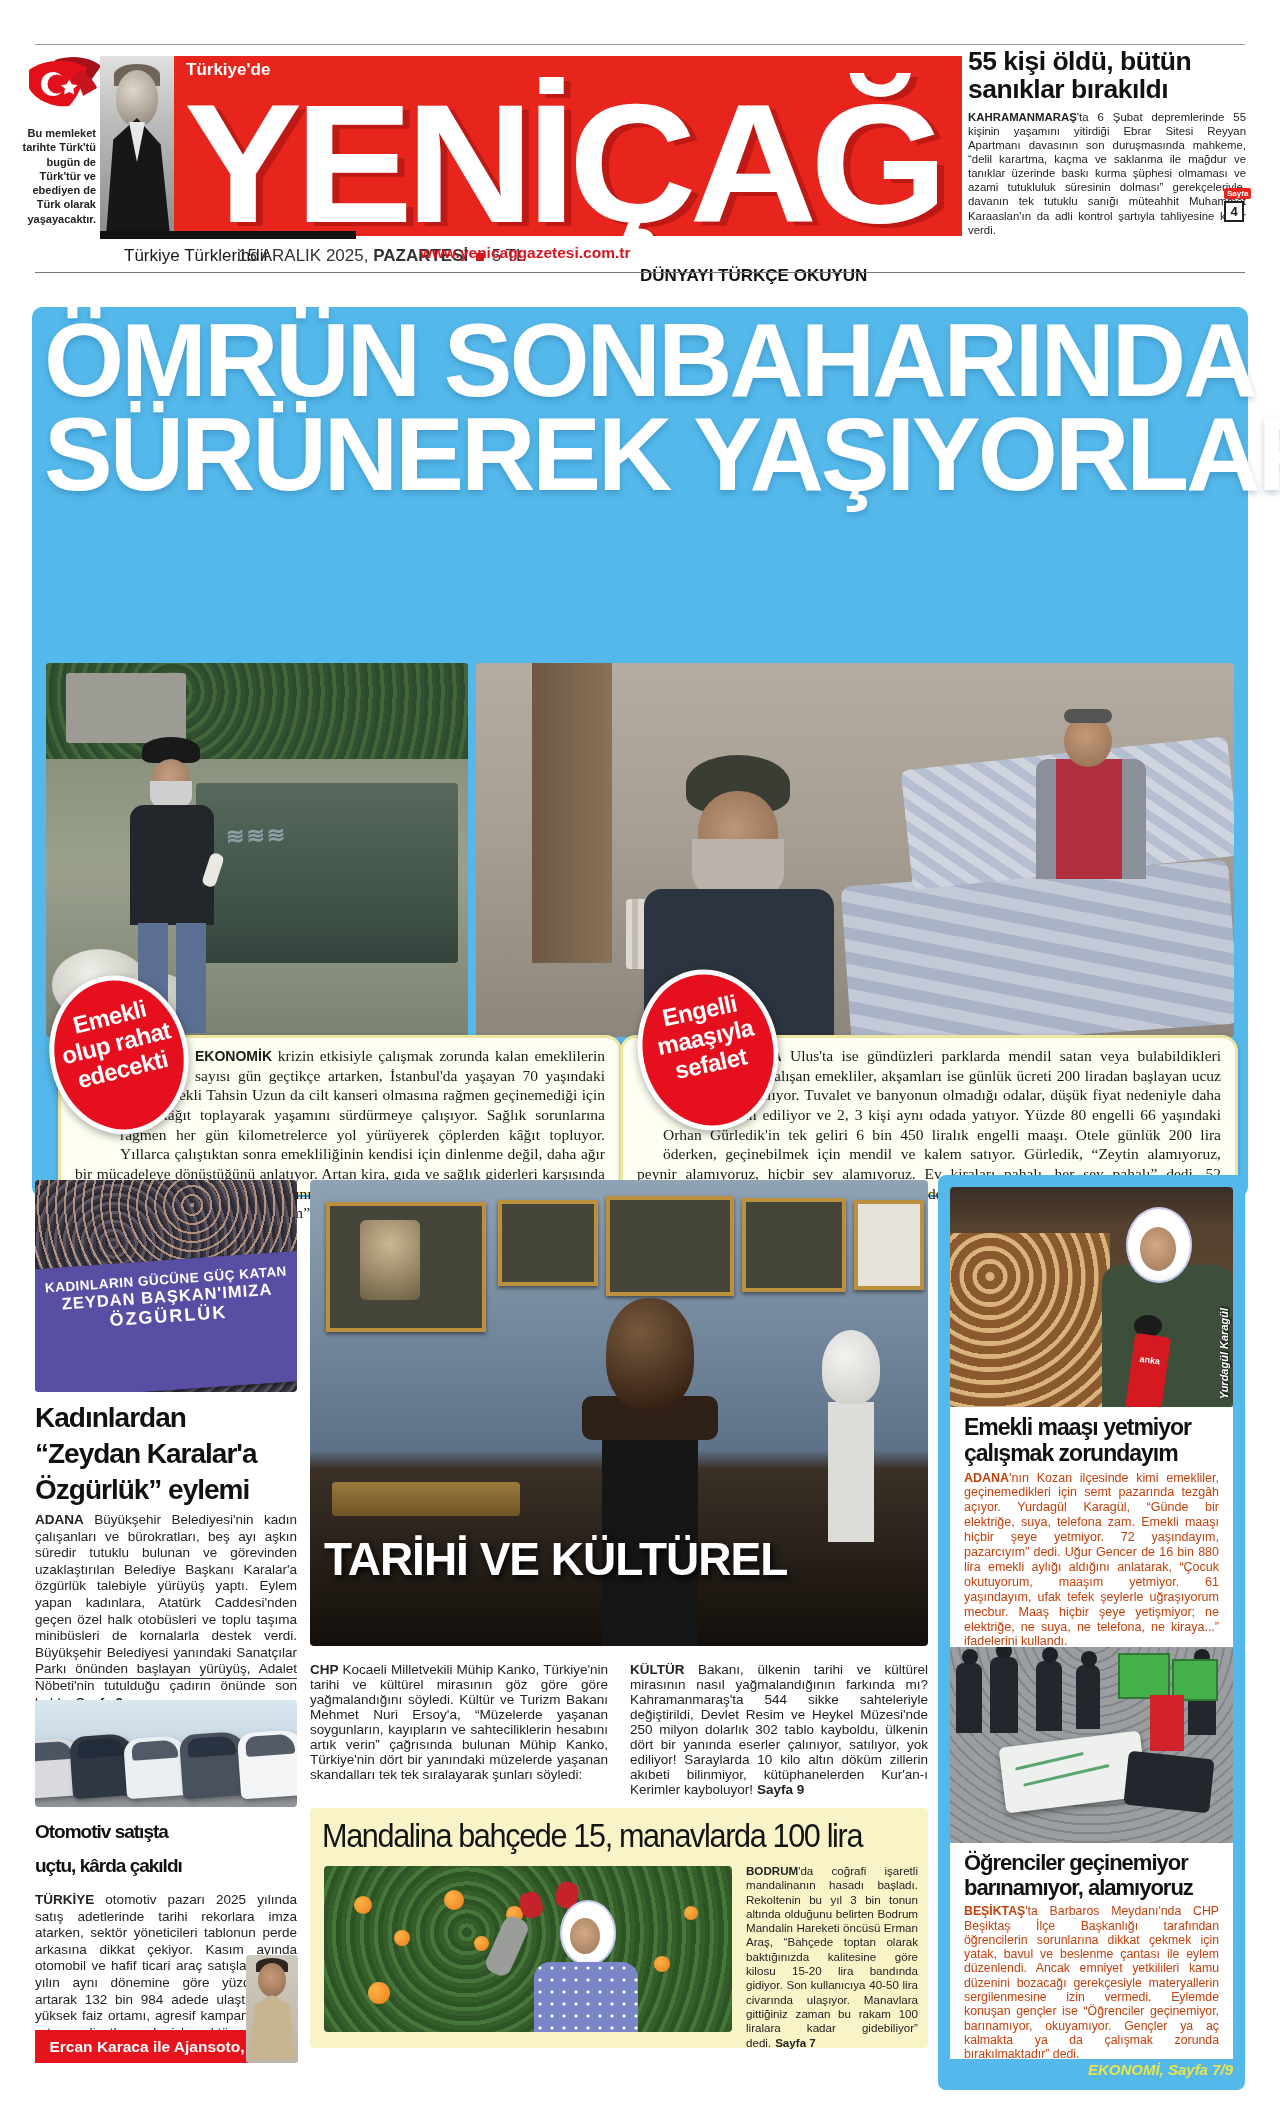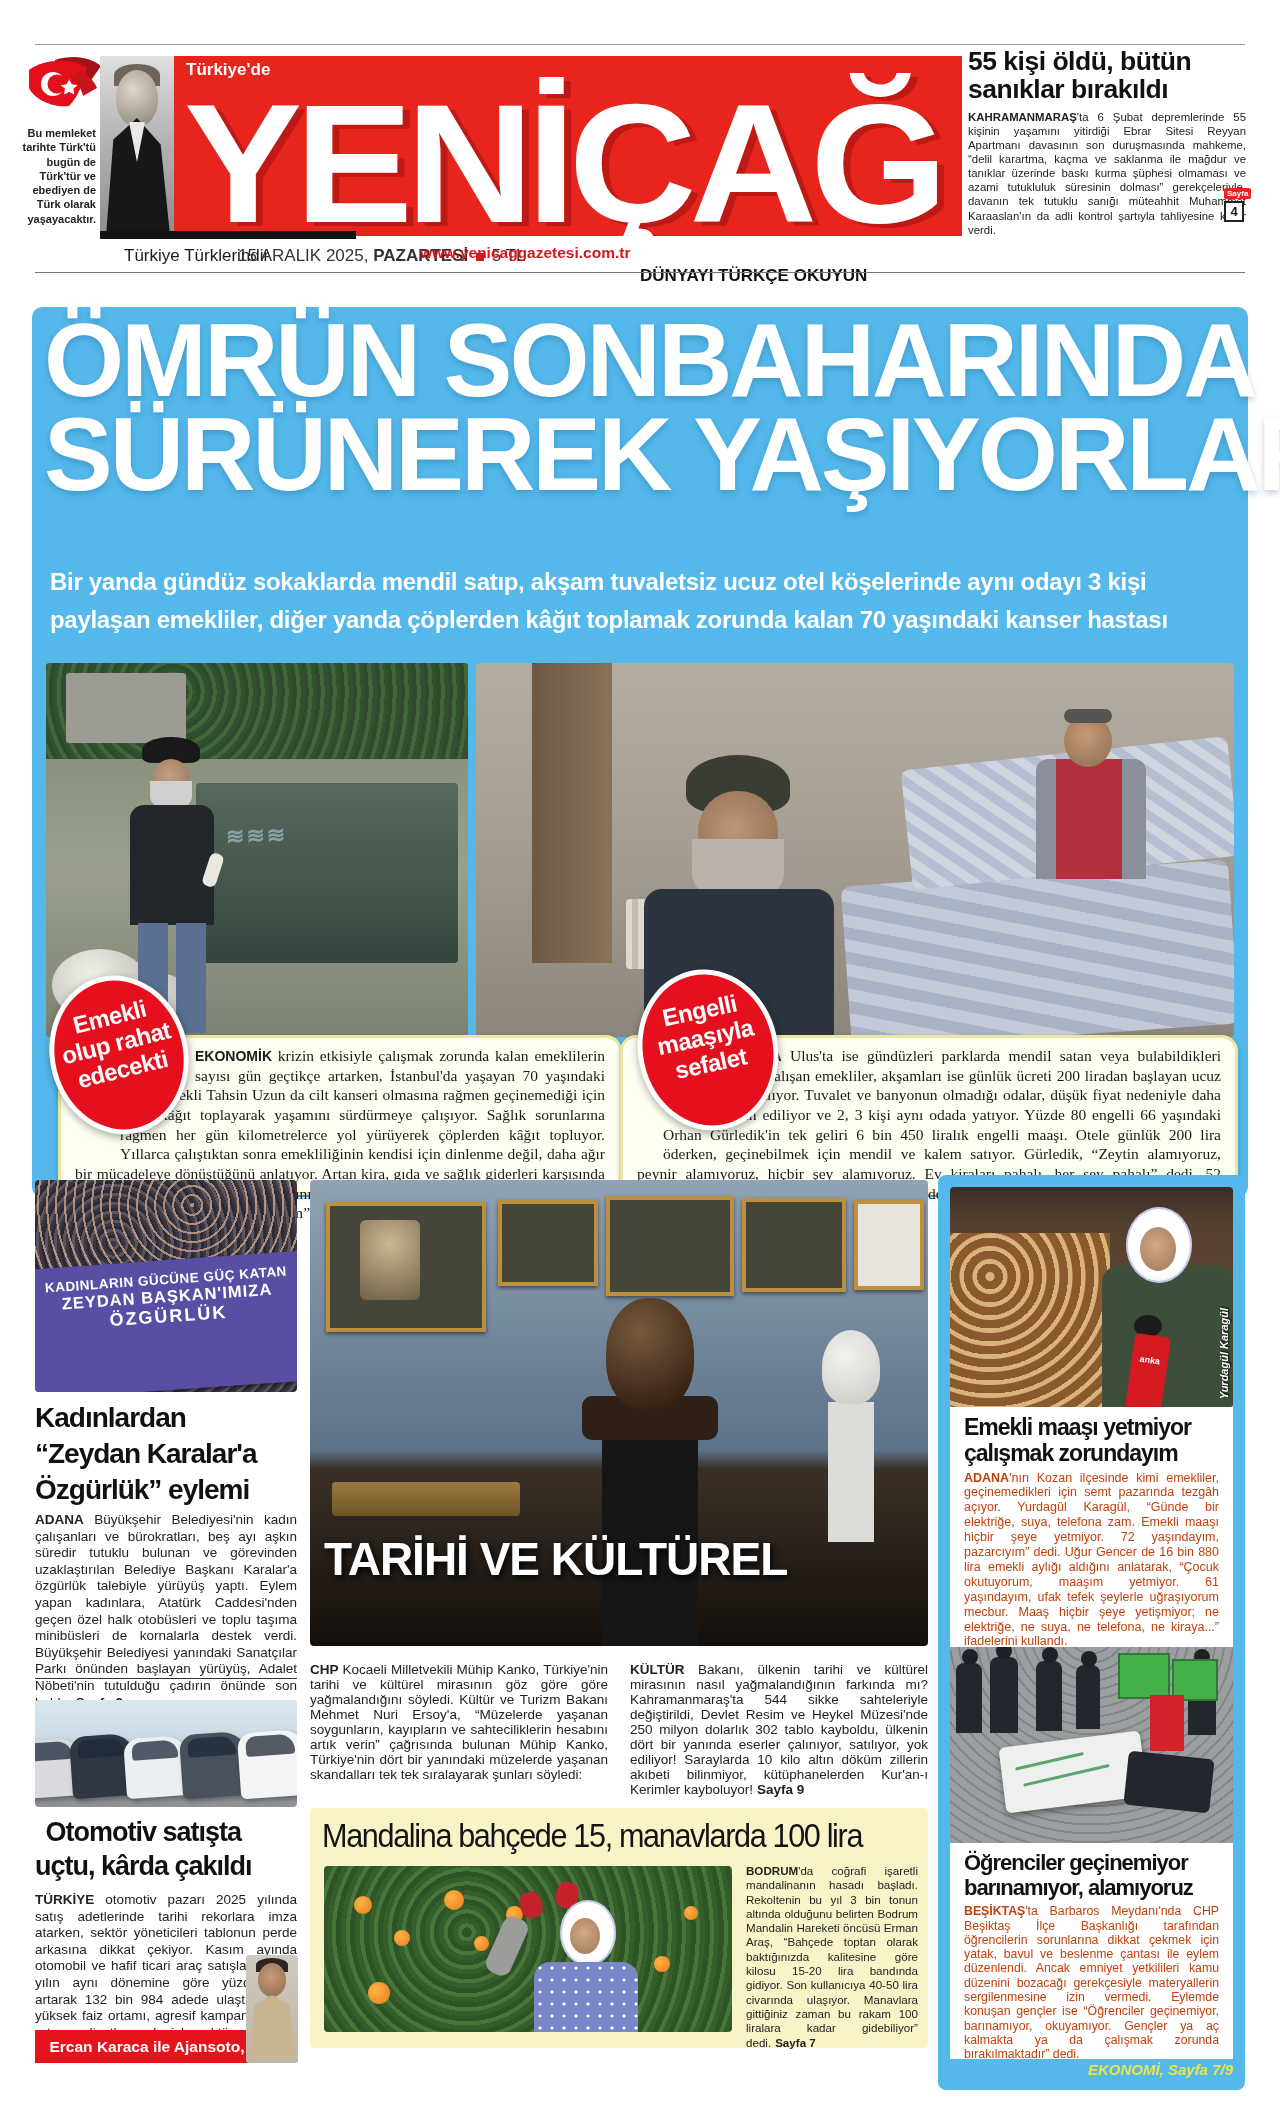--- a/index.html
+++ b/index.html
@@ -185,21 +185,20 @@
     <span class="sq"></span>
     <span>5 TL</span>
   </div>
   <div class="abs site" style="left:420px;top:244px;">www.yenicaggazetesi.com.tr</div>
   <div class="abs dl" style="left:640px;top:246px;font-weight:800;color:#111;margin-top:20px;">DÜNYAYI TÜRKÇE OKUYUN</div>
   <div class="abs rule" style="left:35px;top:272px;width:1210px;background:#777;"></div>
 
   <div class="abs bluewrap" style="left:32px;top:278px;width:1216px;height:890px;margin-top:29px;">
     <div class="abs mainhead" style="left:12px;top:8px;">ÖMRÜN SONBAHARINDA</div>
     <div class="abs mainhead" style="left:12px;top:102px;">SÜRÜNEREK YAŞIYORLAR</div>
-    <div class="abs subhead" style="left:18px;top:256px;width:1186px;">Bir yanda gündüz sokaklarda mendil satıp, akşam tuvaletsiz ucuz otel köşelerinde aynı odayı 3 kişi paylaşan emekliler, diğer yanda çöplerden kâğıt toplamak zorunda kalan 70 yaşındaki kanser hastası</div>
 
     <div class="abs photo ph-dump" style="left:14px;top:356px;width:422px;height:374px;">
       <div class="abs foliage" style="left:0;top:0;width:422px;height:96px;"></div>
       <div class="abs" style="left:20px;top:10px;width:120px;height:70px;background:#9c9c94;border-radius:3px;"></div>
       <div class="abs dumpster" style="left:150px;top:120px;width:262px;height:180px;">
         <div class="dump-mark" style="left:30px;top:40px;">≋≋≋</div>
       </div>
       <div class="abs sack" style="left:6px;top:286px;width:96px;height:72px;"></div>
       <div class="abs sack" style="left:70px;top:310px;width:80px;height:60px;opacity:.85;"></div>
       <div class="abs man1-hat" style="left:96px;top:74px;width:58px;height:26px;"></div>
@@ -267,21 +266,21 @@
   <p class="abs bodytxt" style="left:35px;top:1512px;width:262px;margin:0;"><span class="lead">ADANA</span><span> Büyükşehir Belediyesi'nin kadın çalışanları ve bürokratları, beş ayı aşkın süredir tutuklu bulunan ve görevinden uzaklaştırılan Belediye Başkanı Karalar'a özgürlük talebiyle yürüyüş yaptı. Eylem yapan kadınlara, Atatürk Caddesi'nden geçen özel halk otobüsleri ve toplu taşıma minibüsleri de kornalarla destek verdi. Büyükşehir Belediyesi yanındaki Sanatçılar Parkı önünden başlayan yürüyüş, Adalet Nöbeti'nin tutulduğu çadırın önünde son buldu.</span><b class="pg">Sayfa 9</b></p>
   <div class="abs rule" style="left:35px;top:1678px;width:262px;background:#333;"></div>
 
   <div class="abs photo ph-cars" style="left:35px;top:1700px;width:262px;height:107px;">
     <div class="car" style="left:-14px;width:64px;height:58px;background:#d8dadd;transform:rotate(-4deg);"></div>
     <div class="car" style="left:36px;width:66px;height:62px;background:#2e3742;transform:rotate(-4deg);"></div>
     <div class="car" style="left:90px;width:66px;height:60px;background:#eceff1;transform:rotate(-4deg);"></div>
     <div class="car" style="left:146px;width:68px;height:64px;background:#49515c;transform:rotate(-4deg);"></div>
     <div class="car" style="left:204px;width:70px;height:66px;background:#f2f4f5;transform:rotate(-4deg);"></div>
   </div>
-  <div class="abs secthead" style="left:35px;top:1815px;font-size:27px;line-height:34px;letter-spacing:-1px;text-align:center;">
+  <div class="abs secthead" style="left:35px;top:1815px;font-size:19px;line-height:34px;letter-spacing:-1px;">
     <div>Otomotiv satışta</div>
     <div>uçtu, kârda çakıldı</div>
   </div>
   <p class="abs bodytxt" style="left:35px;top:1892px;width:262px;margin:0;"><span class="lead">TÜRKİYE</span><span> otomotiv pazarı 2025 yılında satış adetlerinde tarihi rekorlara imza atarken, sektör yöneticileri tablonun perde arkasına dikkat çekiyor. Kasım ayında otomobil ve hafif ticari araç satışları geçen yılın aynı dönemine göre yüzde 9,82 artarak 132 bin 984 adede ulaştı. Ancak yüksek faiz ortamı, agresif kampanyalar ve artan maliyetler nedeniyle sektör genelinde kârlılık ciddi derecede düşüşte.</span></p>
   <div class="abs redbanner" style="left:35px;top:2030px;width:224px;height:33px;line-height:33px;">Ercan Karaca ile Ajansoto, 11'de</div>
   <div class="abs ercan" style="left:246px;top:1955px;width:52px;height:108px;">
     <div class="ercan-hair"></div>
     <div class="ercan-head"></div>
     <div class="ercan-suit"></div>
   </div>

